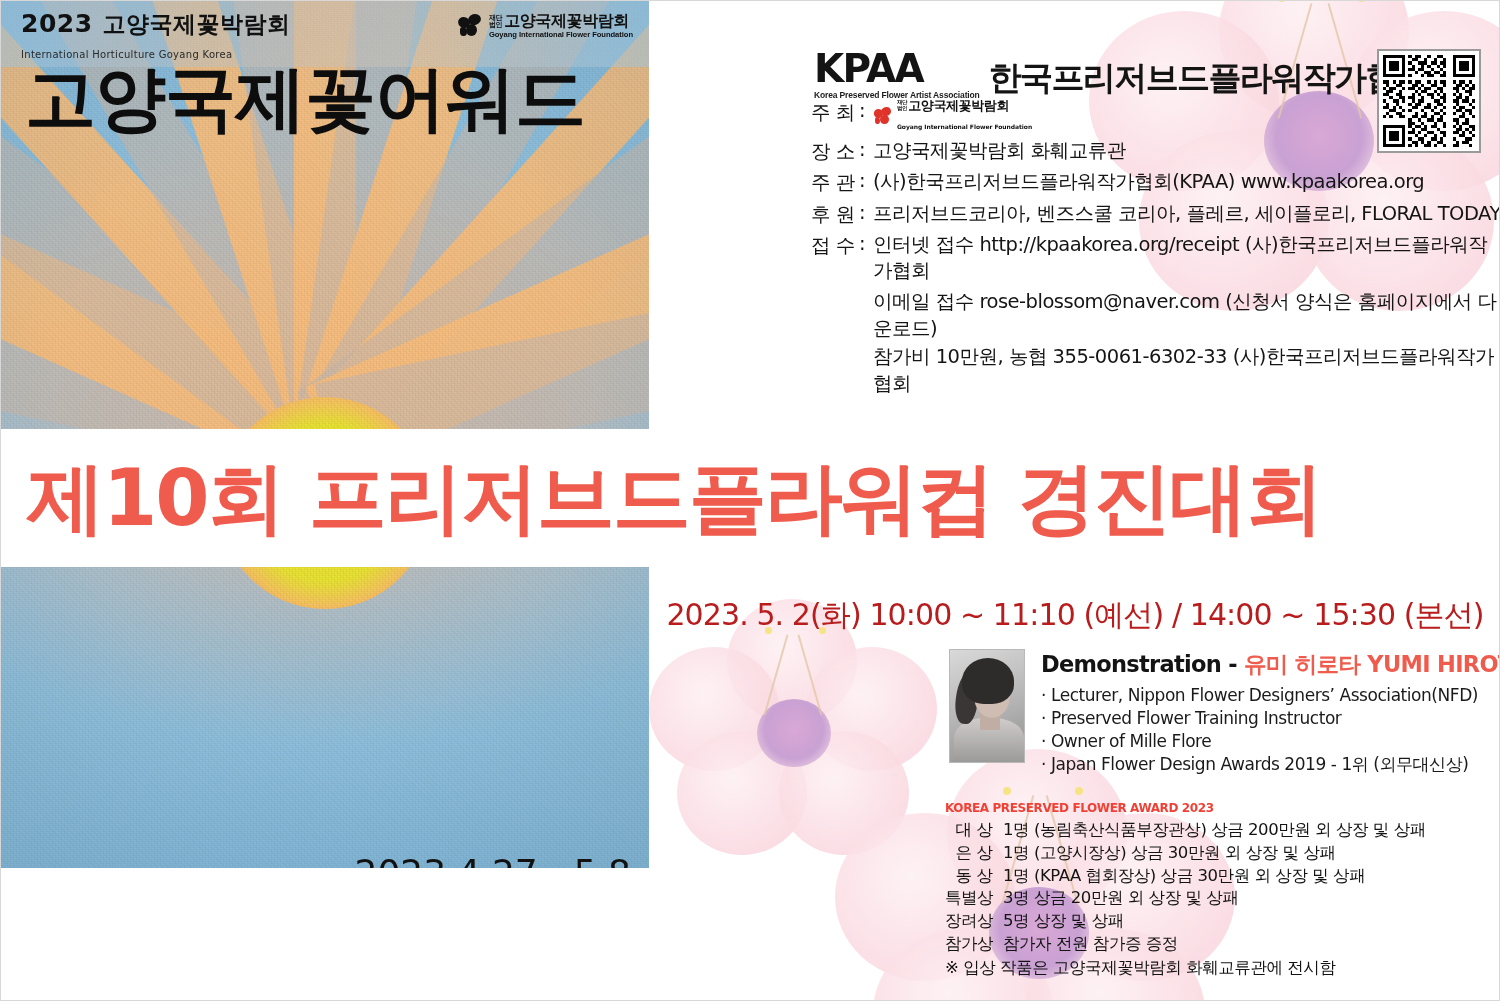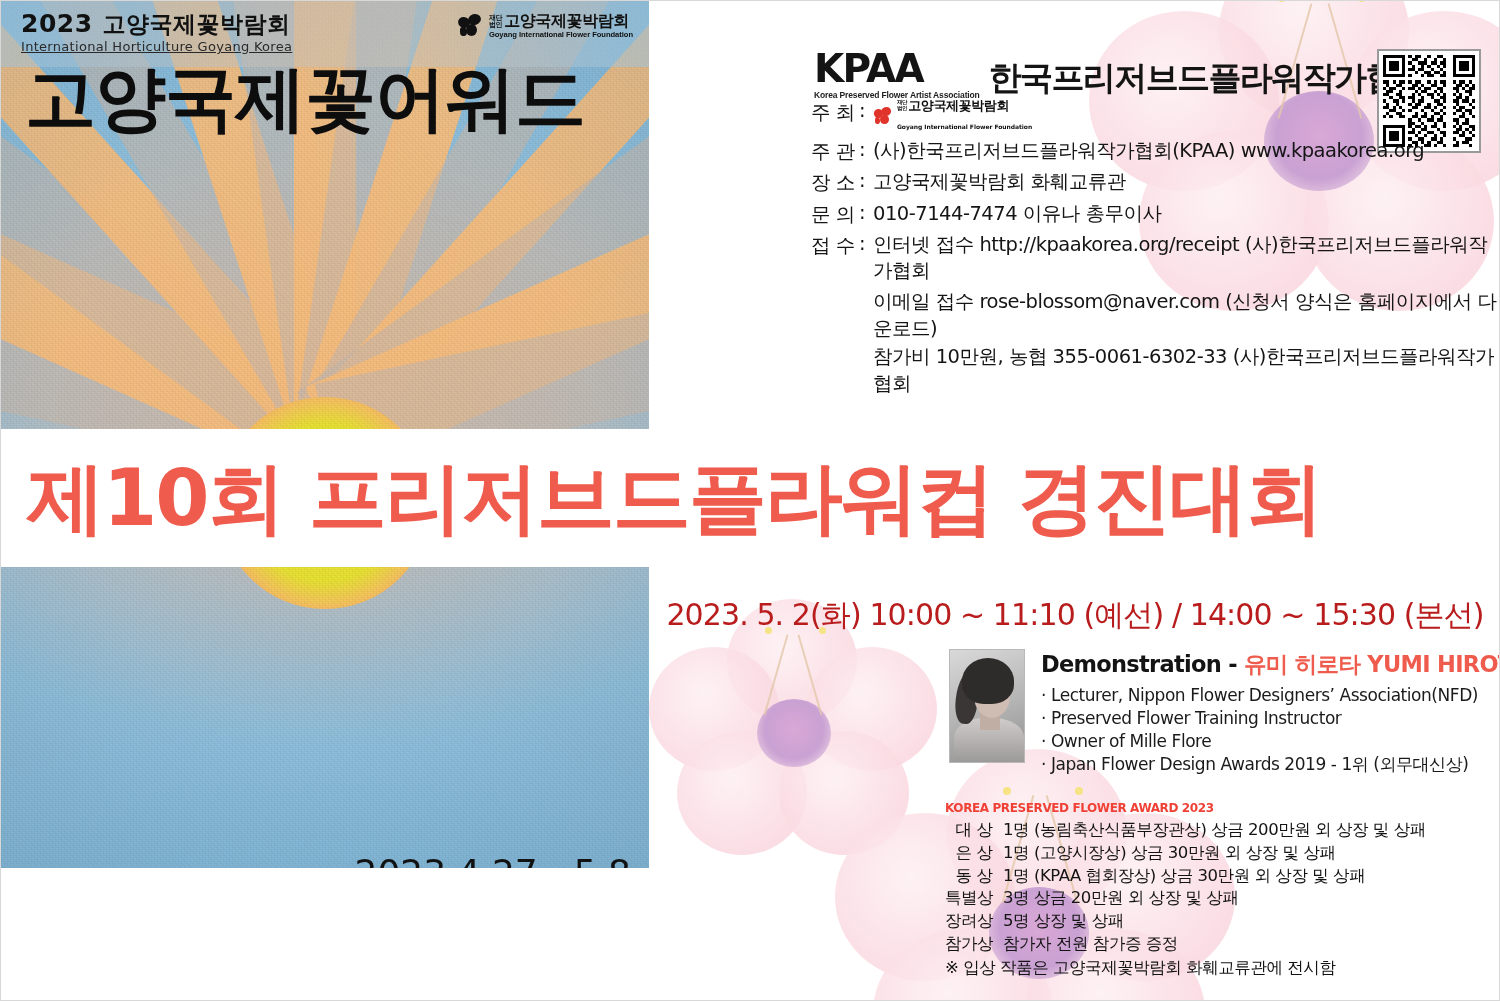--- a/index.html
+++ b/index.html
@@ -87,23 +87,22 @@
   }
   .ph-left{position:absolute;left:20px;top:10px;}
   .ph-2023{
     font-size:25px;font-weight:700;letter-spacing:.5px;color:#111;
     font-family:"DejaVu Sans",sans-serif;
     line-height:1;
     display:flex;align-items:baseline;gap:10px;
   }
   .ph-2023 .ko{font-size:23px;font-weight:700;}
   .ph-sub{
-    font-size:13px;color:#2a2a2a;letter-spacing:.3px;margin-top:3px;
-    font-family:"DejaVu Sans",sans-serif;
-    text-decoration:underline;
+    font-size:10px;color:#2a2a2a;letter-spacing:.3px;margin-top:13px;
+    font-family:"DejaVu Sans",sans-serif;
   }
   .ph-right{position:absolute;right:16px;top:12px;display:flex;align-items:center;gap:6px;}
   .gf-mark{width:26px;height:24px;position:relative;flex:none;}
   .gf-mark span{position:absolute;background:#111;border-radius:50%;}
   .gf-mark .p1{width:13px;height:11px;left:11px;top:0px;transform:rotate(-18deg);}
   .gf-mark .p2{width:12px;height:11px;left:1px;top:3px;transform:rotate(22deg);}
   .gf-mark .p3{width:11px;height:12px;left:9px;top:10px;}
   .gf-mark .p4{width:7px;height:9px;left:3px;top:13px;border-radius:40% 60% 50% 50%;}
   .gf-text{line-height:1.05;}
   .gf-ko{font-size:16px;font-weight:800;color:#111;letter-spacing:-.4px;display:flex;align-items:center;gap:2px;}
@@ -681,39 +680,39 @@
                 <span>고양국제꽃박람회</span>
               </span>
               <span class="gf-en">Goyang International Flower Foundation</span>
             </span>
           </span>
         </div>
       </div>
 
       <div class="row">
         <div class="lbl">
+            <b>장  소</b>
+          </div>
+        <div class="val">고양국제꽃박람회 화훼교류관</div>
+      </div>
+
+      <div class="row">
+        <div class="lbl">
             <b>주  관</b>
           </div>
         <div class="val">(사)한국프리저브드플라워작가협회(KPAA) www.kpaakorea.org</div>
       </div>
 
       <div class="row">
         <div class="lbl">
-            <b>장  소</b>
+            <b>후  원</b>
           </div>
-        <div class="val">고양국제꽃박람회 화훼교류관</div>
-      </div>
-
-
-      <div class="row">
-        <div class="lbl">
-            <b>문  의</b>
-          </div>
-        <div class="val">010-7144-7474 이유나 총무이사</div>
-      </div>
+        <div class="val">프리저브드코리아, 벤즈스쿨 코리아, 플레르, 세이플로리, FLORAL TODAY</div>
+      </div>
+
 
       <div class="row">
         <div class="lbl">
             <b>접  수</b>
           </div>
         <div class="val">인터넷 접수  http://kpaakorea.org/receipt (사)한국프리저브드플라워작가협회</div>
       </div>
       <div class="indent">이메일 접수  rose-blossom@naver.com (신청서 양식은 홈페이지에서 다운로드)</div>
       <div class="indent">참가비 10만원,  농협 355-0061-6302-33 (사)한국프리저브드플라워작가협회</div>
     </div>

